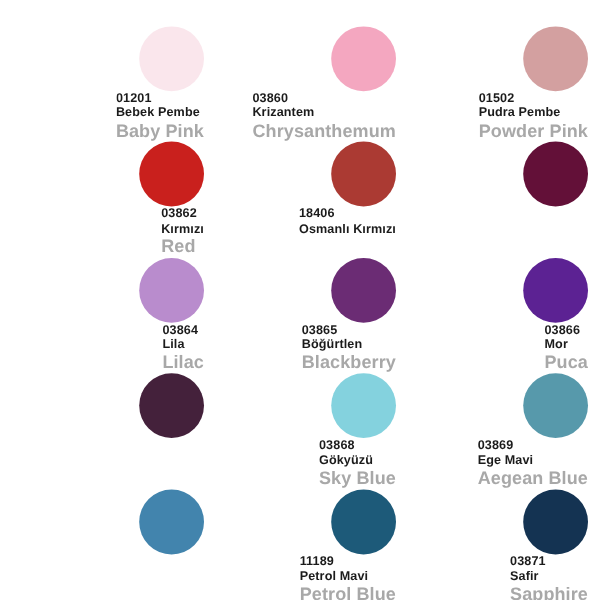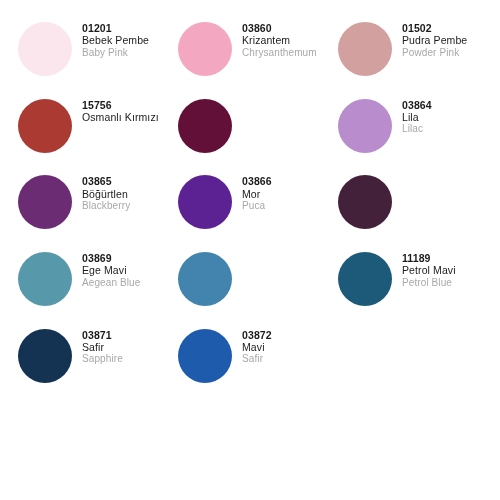--- a/index.html
+++ b/index.html
@@ -19,22 +19,22 @@
     height: 500px;
     padding: 22px 10px 18px 10px;
     display: grid;
     grid-template-columns: repeat(3, 1fr);
     grid-template-rows: repeat(6, 1fr);
     column-gap: 0px;
     row-gap: 0px;
   }
   .swatch-cell {
     display: flex;
-    flex-direction: row;
-    align-items: flex-start;
+    flex-direction: column;
+    align-items: flex-end;
     padding-left: 8px;
     box-sizing: border-box;
   }
   .swatch-circle {
     width: 54px;
     height: 54px;
     min-width: 54px;
     border-radius: 50%;
     flex: 0 0 auto;
   }
@@ -48,28 +48,28 @@
   }
   .swatch-code {
     font-size: 10.5px;
     font-weight: bold;
     color: #1b1b1b;
     letter-spacing: 0.1px;
     white-space: nowrap;
   }
   .swatch-name-tr {
     font-size: 10.5px;
-    font-weight: normal;
+    font-weight: bold;
     color: #1b1b1b;
     letter-spacing: 0.1px;
     white-space: nowrap;
   }
   .swatch-name-en {
-    font-size: 10px;
-    font-weight: normal;
+    font-size: 15px;
+    font-weight: bold;
     color: #a8a8a8;
     letter-spacing: 0.1px;
     white-space: nowrap;
   }
 </style>
 </head>
 <body>
 
 <div id="swatch-grid" style="background: rgb(255, 255, 255);">
     <div class="swatch-cell">
@@ -90,23 +90,31 @@
     </div>
     <div class="swatch-cell">
       <div class="swatch-circle" style="background: rgb(211, 160, 160);"></div>
       <div class="swatch-text">
         <div class="swatch-code">01502</div>
         <div class="swatch-name-tr">Pudra Pembe</div>
         <div class="swatch-name-en">Powder Pink</div>
       </div>
     </div>
     <div class="swatch-cell">
+      <div class="swatch-circle" style="background: rgb(201, 32, 29);"></div>
+      <div class="swatch-text">
+        <div class="swatch-code">03862</div>
+        <div class="swatch-name-tr">Kırmızı</div>
+        <div class="swatch-name-en">Red</div>
+      </div>
+    </div>
+    <div class="swatch-cell">
       <div class="swatch-circle" style="background: rgb(171, 58, 51);"></div>
       <div class="swatch-text">
-        <div class="swatch-code">15756</div>
+        <div class="swatch-code">18406</div>
         <div class="swatch-name-tr">Osmanlı Kırmızı</div>
       </div>
     </div>
     <div class="swatch-cell">
       <div class="swatch-circle" style="background: rgb(99, 16, 56);"></div>
     </div>
     <div class="swatch-cell">
       <div class="swatch-circle" style="background: rgb(185, 140, 205);"></div>
       <div class="swatch-text">
         <div class="swatch-code">03864</div>
@@ -125,20 +133,28 @@
     <div class="swatch-cell">
       <div class="swatch-circle" style="background: rgb(92, 34, 147);"></div>
       <div class="swatch-text">
         <div class="swatch-code">03866</div>
         <div class="swatch-name-tr">Mor</div>
         <div class="swatch-name-en">Puca</div>
       </div>
     </div>
     <div class="swatch-cell">
       <div class="swatch-circle" style="background: rgb(68, 33, 59);"></div>
+    </div>
+    <div class="swatch-cell">
+      <div class="swatch-circle" style="background: rgb(132, 210, 222);"></div>
+      <div class="swatch-text">
+        <div class="swatch-code">03868</div>
+        <div class="swatch-name-tr">Gökyüzü</div>
+        <div class="swatch-name-en">Sky Blue</div>
+      </div>
     </div>
     <div class="swatch-cell">
       <div class="swatch-circle" style="background: rgb(87, 153, 171);"></div>
       <div class="swatch-text">
         <div class="swatch-code">03869</div>
         <div class="swatch-name-tr">Ege Mavi</div>
         <div class="swatch-name-en">Aegean Blue</div>
       </div>
     </div>
     <div class="swatch-cell">

